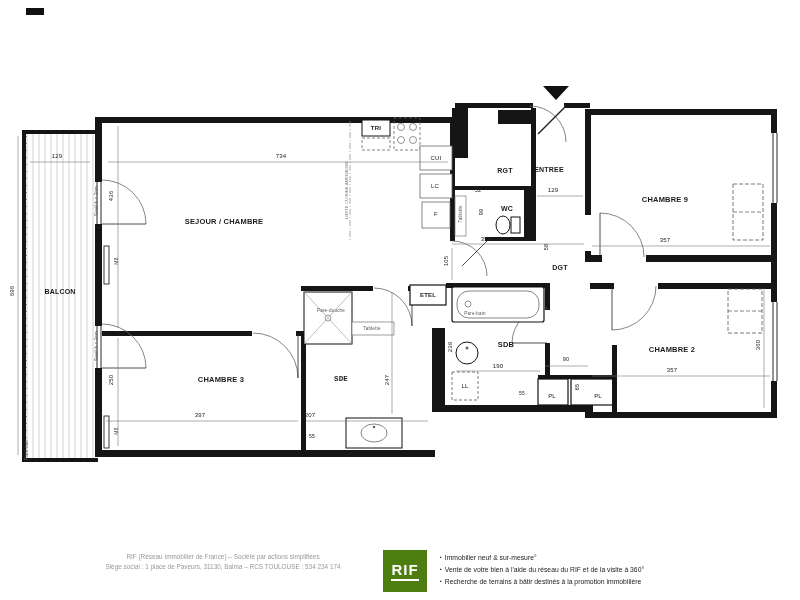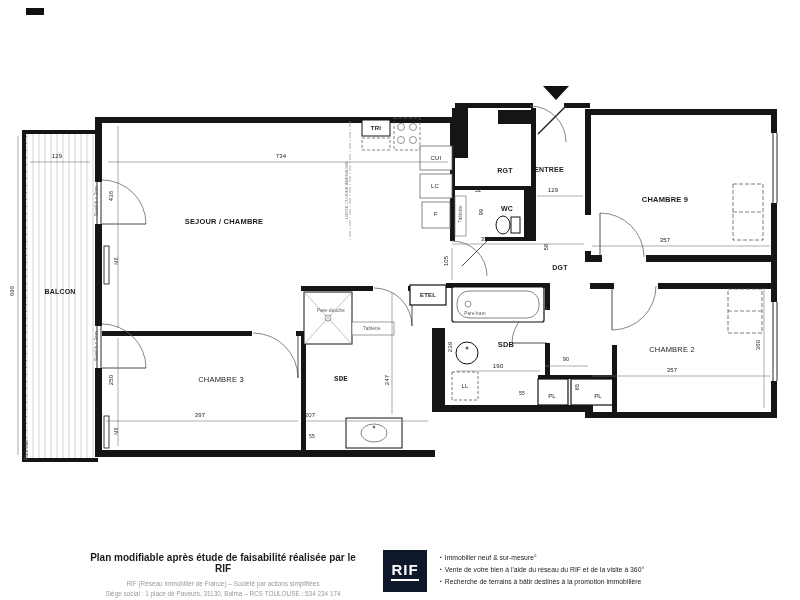--- a/index.html
+++ b/index.html
@@ -8,21 +8,21 @@
        font-family:"Liberation Sans","DejaVu Sans",sans-serif;}
   .stage{position:relative;width:800px;height:600px;background:#fff}
   #plan-svg{position:absolute;top:0;left:0}
   #plan-labels{position:absolute;top:0;left:0;width:800px;height:540px;pointer-events:none}
   .plan-label{position:absolute;line-height:1;color:#1a1a1a;white-space:nowrap;letter-spacing:.2px}
 
   .footer{position:absolute;left:0;top:544px;width:800px;height:56px}
   .f-left{position:absolute;left:84px;top:8px;width:278px;text-align:center}
   .f-title{font-size:10px;font-weight:bold;color:#1b1b1b;margin-bottom:5px}
   .f-sub{font-size:6.4px;color:#999;line-height:1.5}
-  .f-logo{position:absolute;left:383px;top:6px;width:44px;height:42px;background:#0f172a;
+  .f-logo{position:absolute;left:383px;top:6px;width:44px;height:42px;background:#4d7c0f;
           color:#fff;display:flex;align-items:center;justify-content:center;
           font-weight:bold;font-size:15px;letter-spacing:1px}
   .f-logo span{border-bottom:2px solid #fff;padding-bottom:1px}
   .f-right{position:absolute;left:440px;top:8px;width:280px}
   .f-line{font-size:6.8px;color:#222;line-height:1.8;display:flex;align-items:baseline;gap:3px}
   .f-line .bullet{font-size:5px;position:relative;top:-1px}
 </style>
 </head>
 <body>
 
@@ -190,24 +190,24 @@
       <line x1="592" y1="376" x2="770" y2="376"></line>
       <line x1="764" y1="288" x2="764" y2="408"></line>
       <line x1="456" y1="371" x2="540" y2="371"></line>
       <line x1="545" y1="366" x2="588" y2="366"></line>
     </g>
   </svg>
 
   <div id="plan-labels">
       <span class="plan-label" style="left: 60px; top: 291px; font-size: 7px; font-weight: 700; transform: translate(-50%, -50%);">BALCON</span>
       <span class="plan-label" style="left: 224px; top: 222px; font-size: 7.5px; font-weight: 600; transform: translate(-50%, -50%);">SEJOUR / CHAMBRE</span>
-      <span class="plan-label" style="left: 221px; top: 380px; font-size: 7.5px; font-weight: 400; transform: translate(-50%, -50%);">CHAMBRE 3</span>
+      <span class="plan-label" style="left: 221px; top: 380px; font-size: 7.5px; font-weight: 700; transform: translate(-50%, -50%);">CHAMBRE 3</span>
       <span class="plan-label" style="left: 341px; top: 380px; font-size: 7.5px; font-weight: 600; transform: translate(-50%, -50%); font-family: Liberation Mono, monospace;">SDE</span>
       <span class="plan-label" style="left: 665px; top: 200px; font-size: 7.5px; font-weight: 600; transform: translate(-50%, -50%);">CHAMBRE 9</span>
-      <span class="plan-label" style="left: 672px; top: 350px; font-size: 7.5px; font-weight: 400; transform: translate(-50%, -50%);">CHAMBRE 2</span>
+      <span class="plan-label" style="left: 672px; top: 350px; font-size: 7.5px; font-weight: 700; transform: translate(-50%, -50%);">CHAMBRE 2</span>
       <span class="plan-label" style="left: 506px; top: 345px; font-size: 7.5px; font-weight: 600; transform: translate(-50%, -50%);">SDB</span>
       <span class="plan-label" style="left: 507px; top: 208px; font-size: 7px; font-weight: 600; transform: translate(-50%, -50%);">WC</span>
       <span class="plan-label" style="left: 505px; top: 170px; font-size: 7px; font-weight: 600; transform: translate(-50%, -50%);">RGT</span>
       <span class="plan-label" style="left: 549px; top: 169px; font-size: 7px; font-weight: 600; transform: translate(-50%, -50%);">ENTREE</span>
       <span class="plan-label" style="left: 560px; top: 267px; font-size: 7px; font-weight: 600; transform: translate(-50%, -50%);">DGT</span>
       <span class="plan-label" style="left: 428px; top: 295px; font-size: 6px; font-weight: 600; transform: translate(-50%, -50%);">ETEL</span>
       <span class="plan-label" style="left: 376px; top: 128px; font-size: 6px; font-weight: 600; transform: translate(-50%, -50%);">TRI</span>
       <span class="plan-label" style="left: 436px; top: 158px; font-size: 6px; font-weight: 400; transform: translate(-50%, -50%);">CUI</span>
       <span class="plan-label" style="left: 435px; top: 186px; font-size: 6px; font-weight: 400; transform: translate(-50%, -50%);">LC</span>
       <span class="plan-label" style="left: 436px; top: 214px; font-size: 6px; font-weight: 400; transform: translate(-50%, -50%);">F</span>
@@ -244,21 +244,20 @@
       <span class="plan-label" style="left: 461px; top: 214px; font-size: 4.5px; font-weight: 400; color: rgb(85, 85, 85); transform: translate(-50%, -50%) rotate(-90deg);">Tablette</span>
       <span class="plan-label" style="left: 372px; top: 329px; font-size: 4.5px; font-weight: 400; color: rgb(85, 85, 85); transform: translate(-50%, -50%);">Tablette</span>
       <span class="plan-label" style="left: 331px; top: 311px; font-size: 4.5px; font-weight: 400; color: rgb(85, 85, 85); transform: translate(-50%, -50%);">Pare-douche</span>
       <span class="plan-label" style="left: 475px; top: 314px; font-size: 4.5px; font-weight: 400; color: rgb(85, 85, 85); transform: translate(-50%, -50%);">Pare-bain</span>
       <span class="plan-label" style="left: 27px; top: 450px; font-size: 4.5px; font-weight: 400; color: rgb(85, 85, 85); transform: translate(-50%, -50%) rotate(-90deg);">Pare-vue</span>
       <span class="plan-label" style="left: 347px; top: 190px; font-size: 4px; font-weight: 400; color: rgb(119, 119, 119); transform: translate(-50%, -50%) rotate(-90deg);">LIMITE CUISINE AMENAGEE</span>
     </div>
 
   <div class="footer">
     <div class="f-left">
-      <div class="f-title">Plan modifiable après étude de faisabilité réalisée par le RIF</div>
       <div class="f-sub">RIF (Réseau Immobilier de France) – Société par actions simplifiées</div>
       <div class="f-sub">Siège social : 1 place de Paveurs, 31130, Balma – RCS TOULOUSE : 534 234 174</div>
     </div>
     <div class="f-logo">
       <span>RIF</span>
     </div>
     <div class="f-right">
       <div class="f-line">
         <span class="bullet">▪</span>
         <span>Immobilier neuf &amp; sur-mesure°</span>

